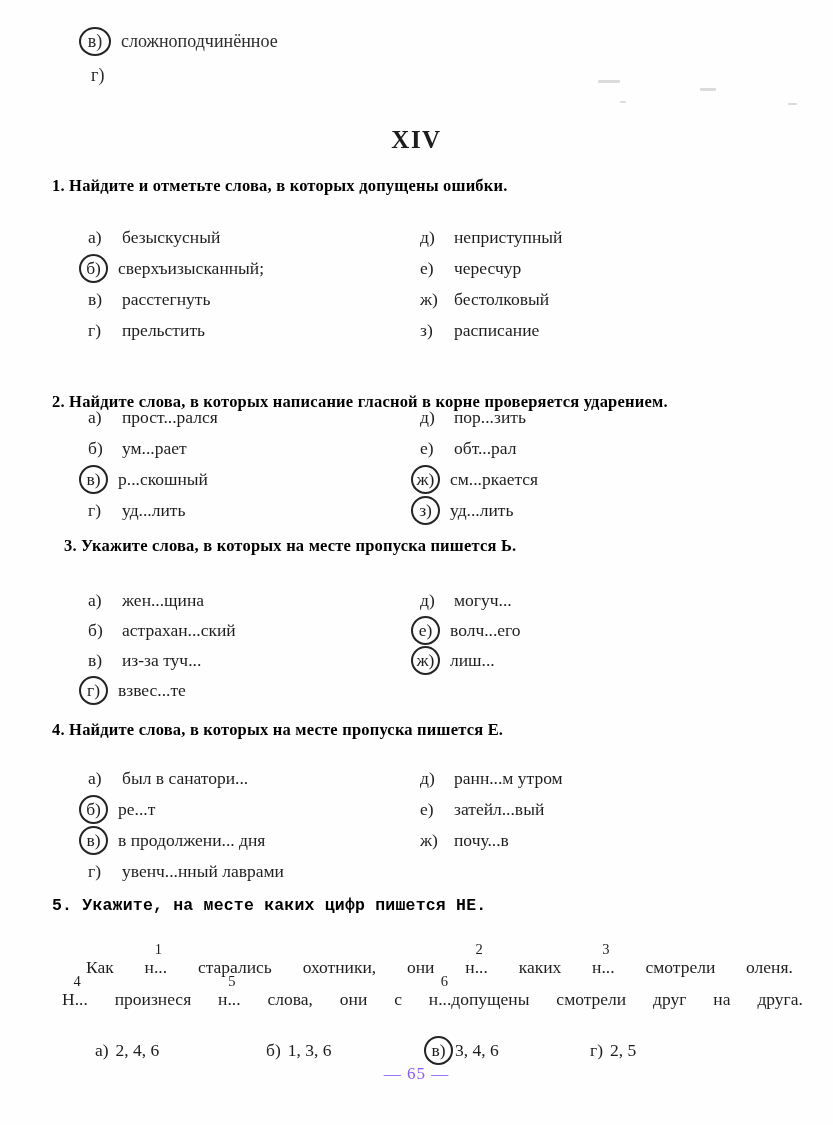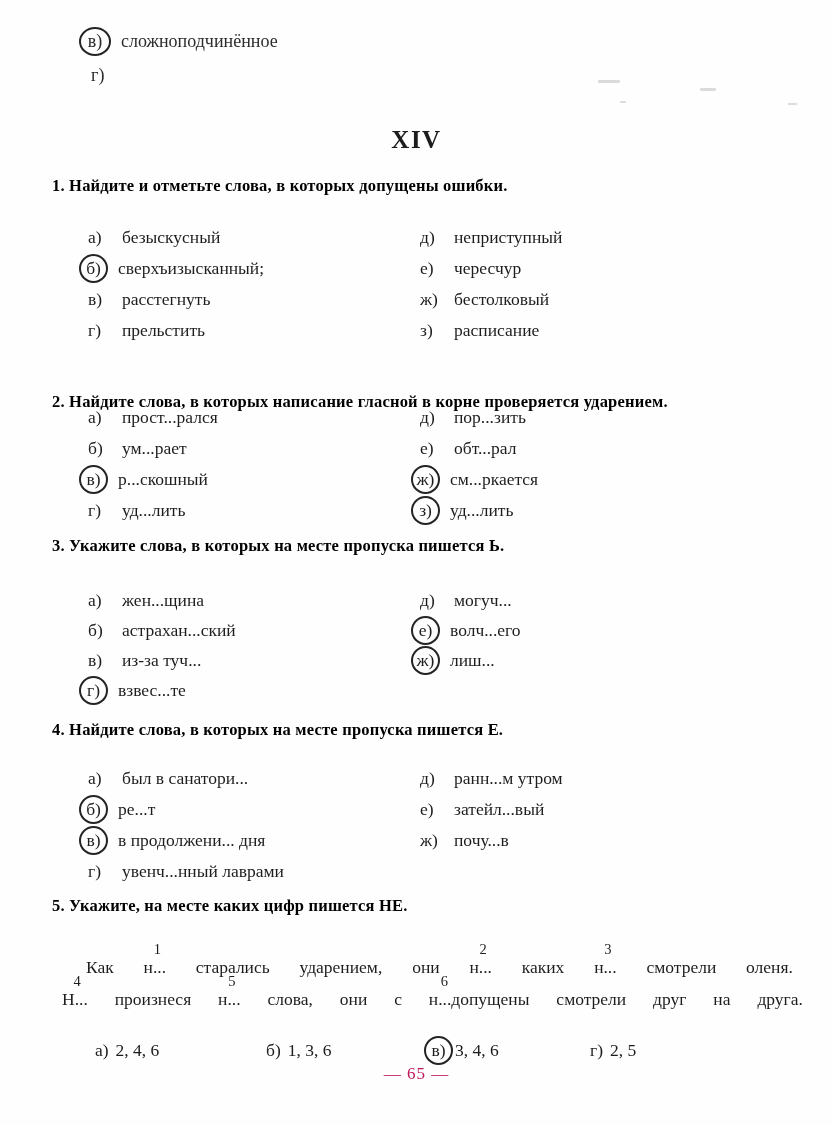--- a/index.html
+++ b/index.html
@@ -90,21 +90,21 @@
     border: 2px solid #242424;
     border-radius: 50%;
     display: flex; align-items: center; justify-content: center;
     margin-left: -8px; margin-right: 2px;
   }
   .pageno {
     position: absolute;
     top: 1064px; width: 100%;
     text-align: center;
     font-size: 17px;
-    color: #be185d;
+    color: #8b5cf6;
     letter-spacing: 1px;
   }
   .art { position: absolute; background: #bdbdbd; opacity: 0.55; border-radius: 1px; }
 </style>
 </head>
 <body>
 
 <div class="page">
 
   <div class="art" style="left:598px;top:80px;width:22px;height:3px;"></div>
@@ -191,21 +191,21 @@
     <div class="opt">
         <span class="lt circ">ж)</span>
         <span>см...ркается</span>
       </div>
     <div class="opt">
         <span class="lt circ">з)</span>
         <span>уд...лить</span>
       </div>
   </div>
 
-  <div class="heading" style="left:52px;top:536px;">3. Укажите слова, в которых на месте пропуска пишется Ь.</div>
+  <div class="heading" style="left:64px;top:536px;">3. Укажите слова, в которых на месте пропуска пишется Ь.</div>
   <div class="col" style="left:88px;top:585px;">
     <div class="opt h30">
         <span class="lt">а)</span>
         <span>жен...щина</span>
       </div>
     <div class="opt h30">
         <span class="lt">б)</span>
         <span>астрахан...ский</span>
       </div>
     <div class="opt h30">
@@ -259,28 +259,28 @@
     <div class="opt">
         <span class="lt">е)</span>
         <span>затейл...вый</span>
       </div>
     <div class="opt">
         <span class="lt">ж)</span>
         <span>почу...в</span>
       </div>
   </div>
 
-  <div class="heading" style="left:52px;top:896px;">5. Укажите, на месте каких цифр пишется НЕ.</div>
+  <div class="heading" style="left:52px;top:896px;font-family:Liberation Mono, monospace;">5. Укажите, на месте каких цифр пишется НЕ.</div>
 
   <div class="para">
     <div class="pline first">
       <span class="w"><span>Как</span></span>
       <span class="w"><span class="mk">1</span><span>н...</span></span>
       <span class="w"><span>старались</span></span>
-      <span class="w"><span>ударением,</span></span>
+      <span class="w"><span>охотники,</span></span>
       <span class="w"><span>они</span></span>
       <span class="w"><span class="mk">2</span><span>н...</span></span>
       <span class="w"><span>каких</span></span>
       <span class="w"><span class="mk">3</span><span>н...</span></span>
       <span class="w"><span>смотрели</span></span>
       <span class="w"><span>оленя.</span></span>
     </div>
     <div class="pline">
       <span class="w"><span class="mk">4</span><span>Н...</span></span>
       <span class="w"><span>произнеся</span></span>

